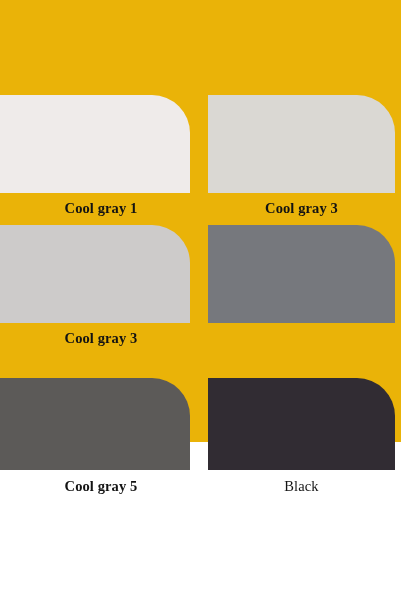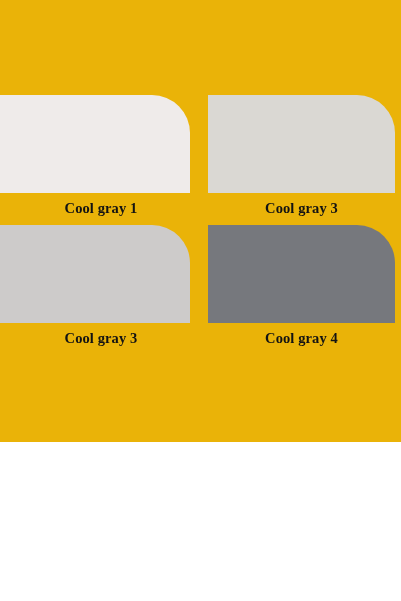--- a/index.html
+++ b/index.html
@@ -110,19 +110,31 @@
 
   <div class="swatch-row row-2">
 
     <div class="swatch-cell col-left">
       <div class="swatch-chip" style="background-color: rgb(205, 203, 202);"></div>
       <div class="swatch-label weight-bold" style="color: rgb(19, 19, 19);">Cool gray 3</div>
     </div>
 
     <div class="swatch-cell col-right">
       <div class="swatch-chip" style="background-color: rgb(118, 120, 125);"></div>
-      <div class="swatch-label weight-bold" style="color: rgb(19, 19, 19);">Cool gray 4</div>
     </div>
 
   </div>
 
+  <div class="swatch-row row-3">
+
+    <div class="swatch-cell col-left">
+      <div class="swatch-chip" style="background-color: rgb(92, 90, 88);"></div>
+      <div class="swatch-label weight-bold" style="color: rgb(19, 19, 19);">Cool gray 5</div>
+    </div>
+
+    <div class="swatch-cell col-right">
+      <div class="swatch-chip" style="background-color: rgb(49, 44, 51);"></div>
+      <div class="swatch-label weight-regular" style="color: rgb(19, 19, 19);">Black</div>
+    </div>
+
+  </div>
 
 </div>
 
 </body></html>

